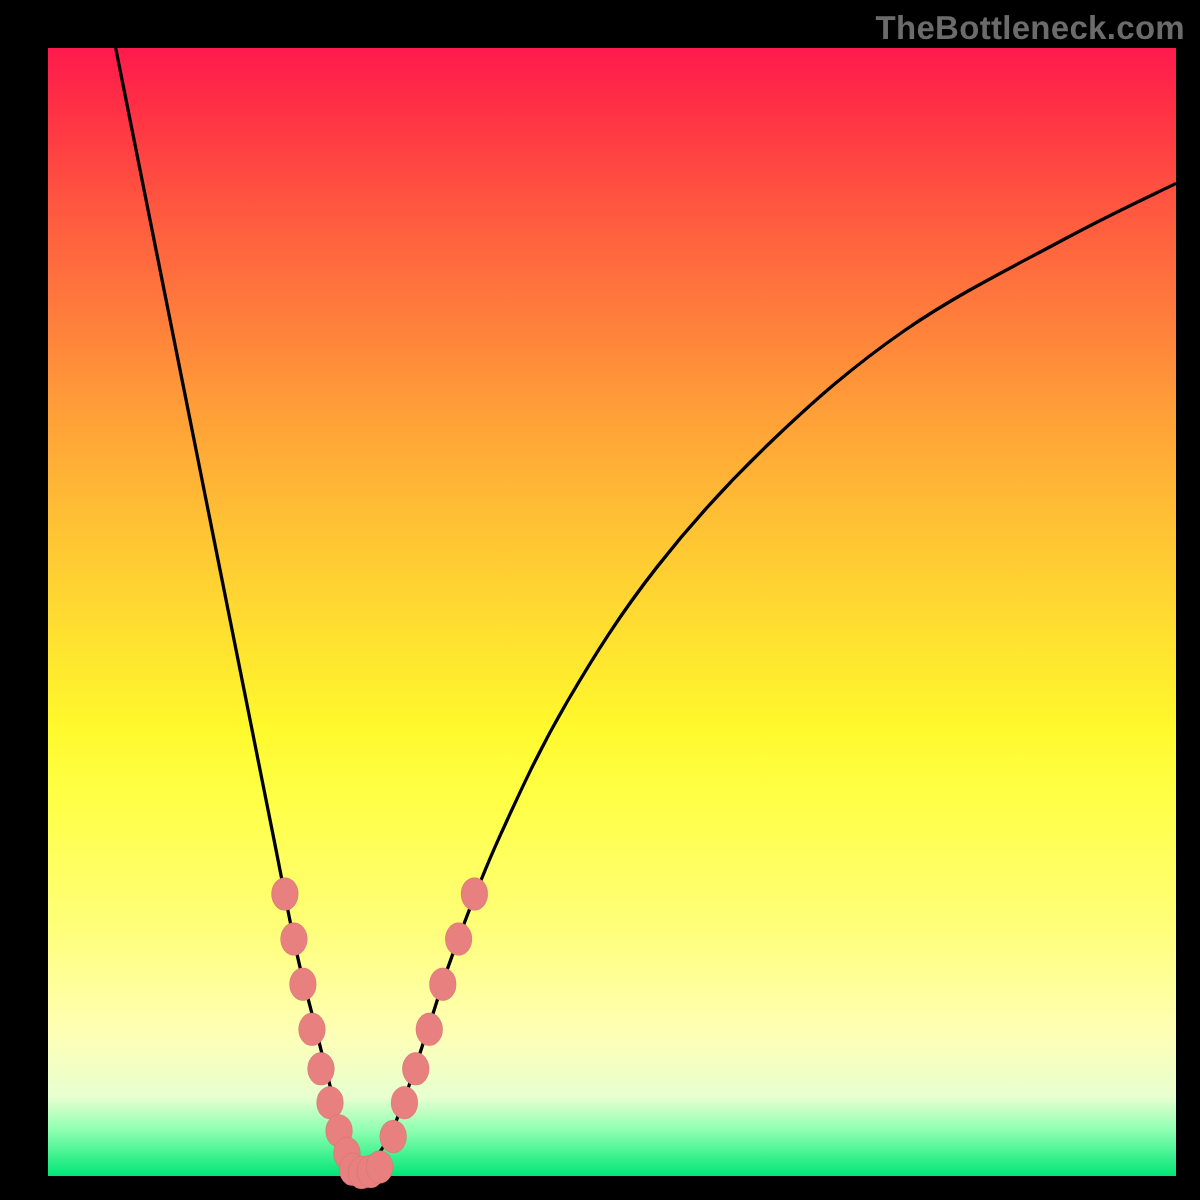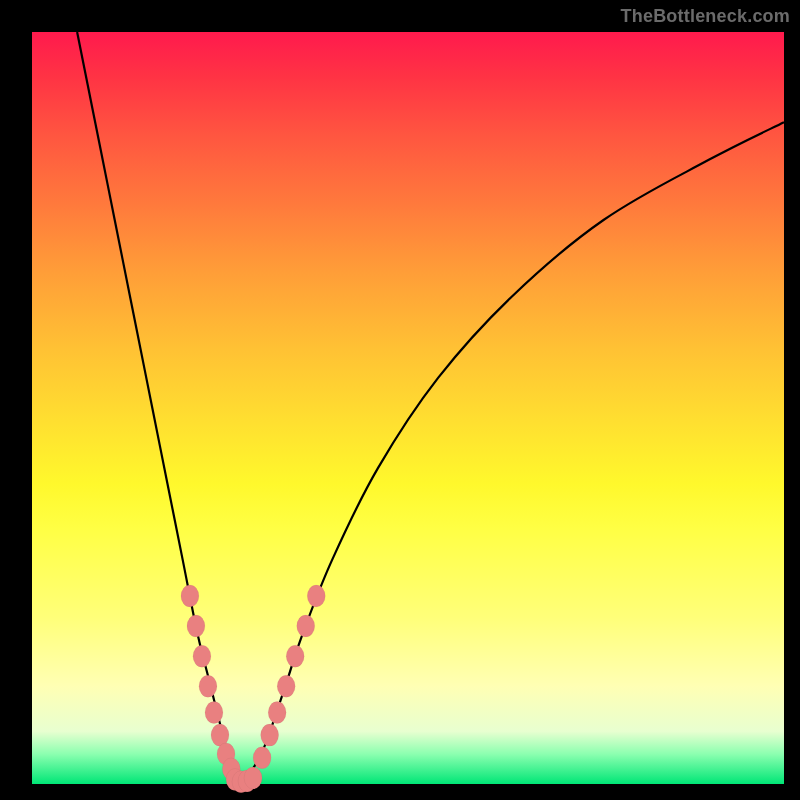--- a/index.html
+++ b/index.html
@@ -36,21 +36,21 @@
       #ffff7a 78%,
       #ffffb4 87%,
       #e8ffd0 93%,
       #8cffb0 96%,
       #00e676 100%);
   }
   .watermark {
     position: absolute;
     top: 6px;
     right: 10px;
-    font-size: 18px;
+    font-size: 22px;
     font-weight: 600;
     color: #6b6b6b;
     letter-spacing: 0.2px;
     z-index: 5;
   }
   svg.curves {
     position: absolute;
     left: 0;
     top: 0;
     width: 752px;

